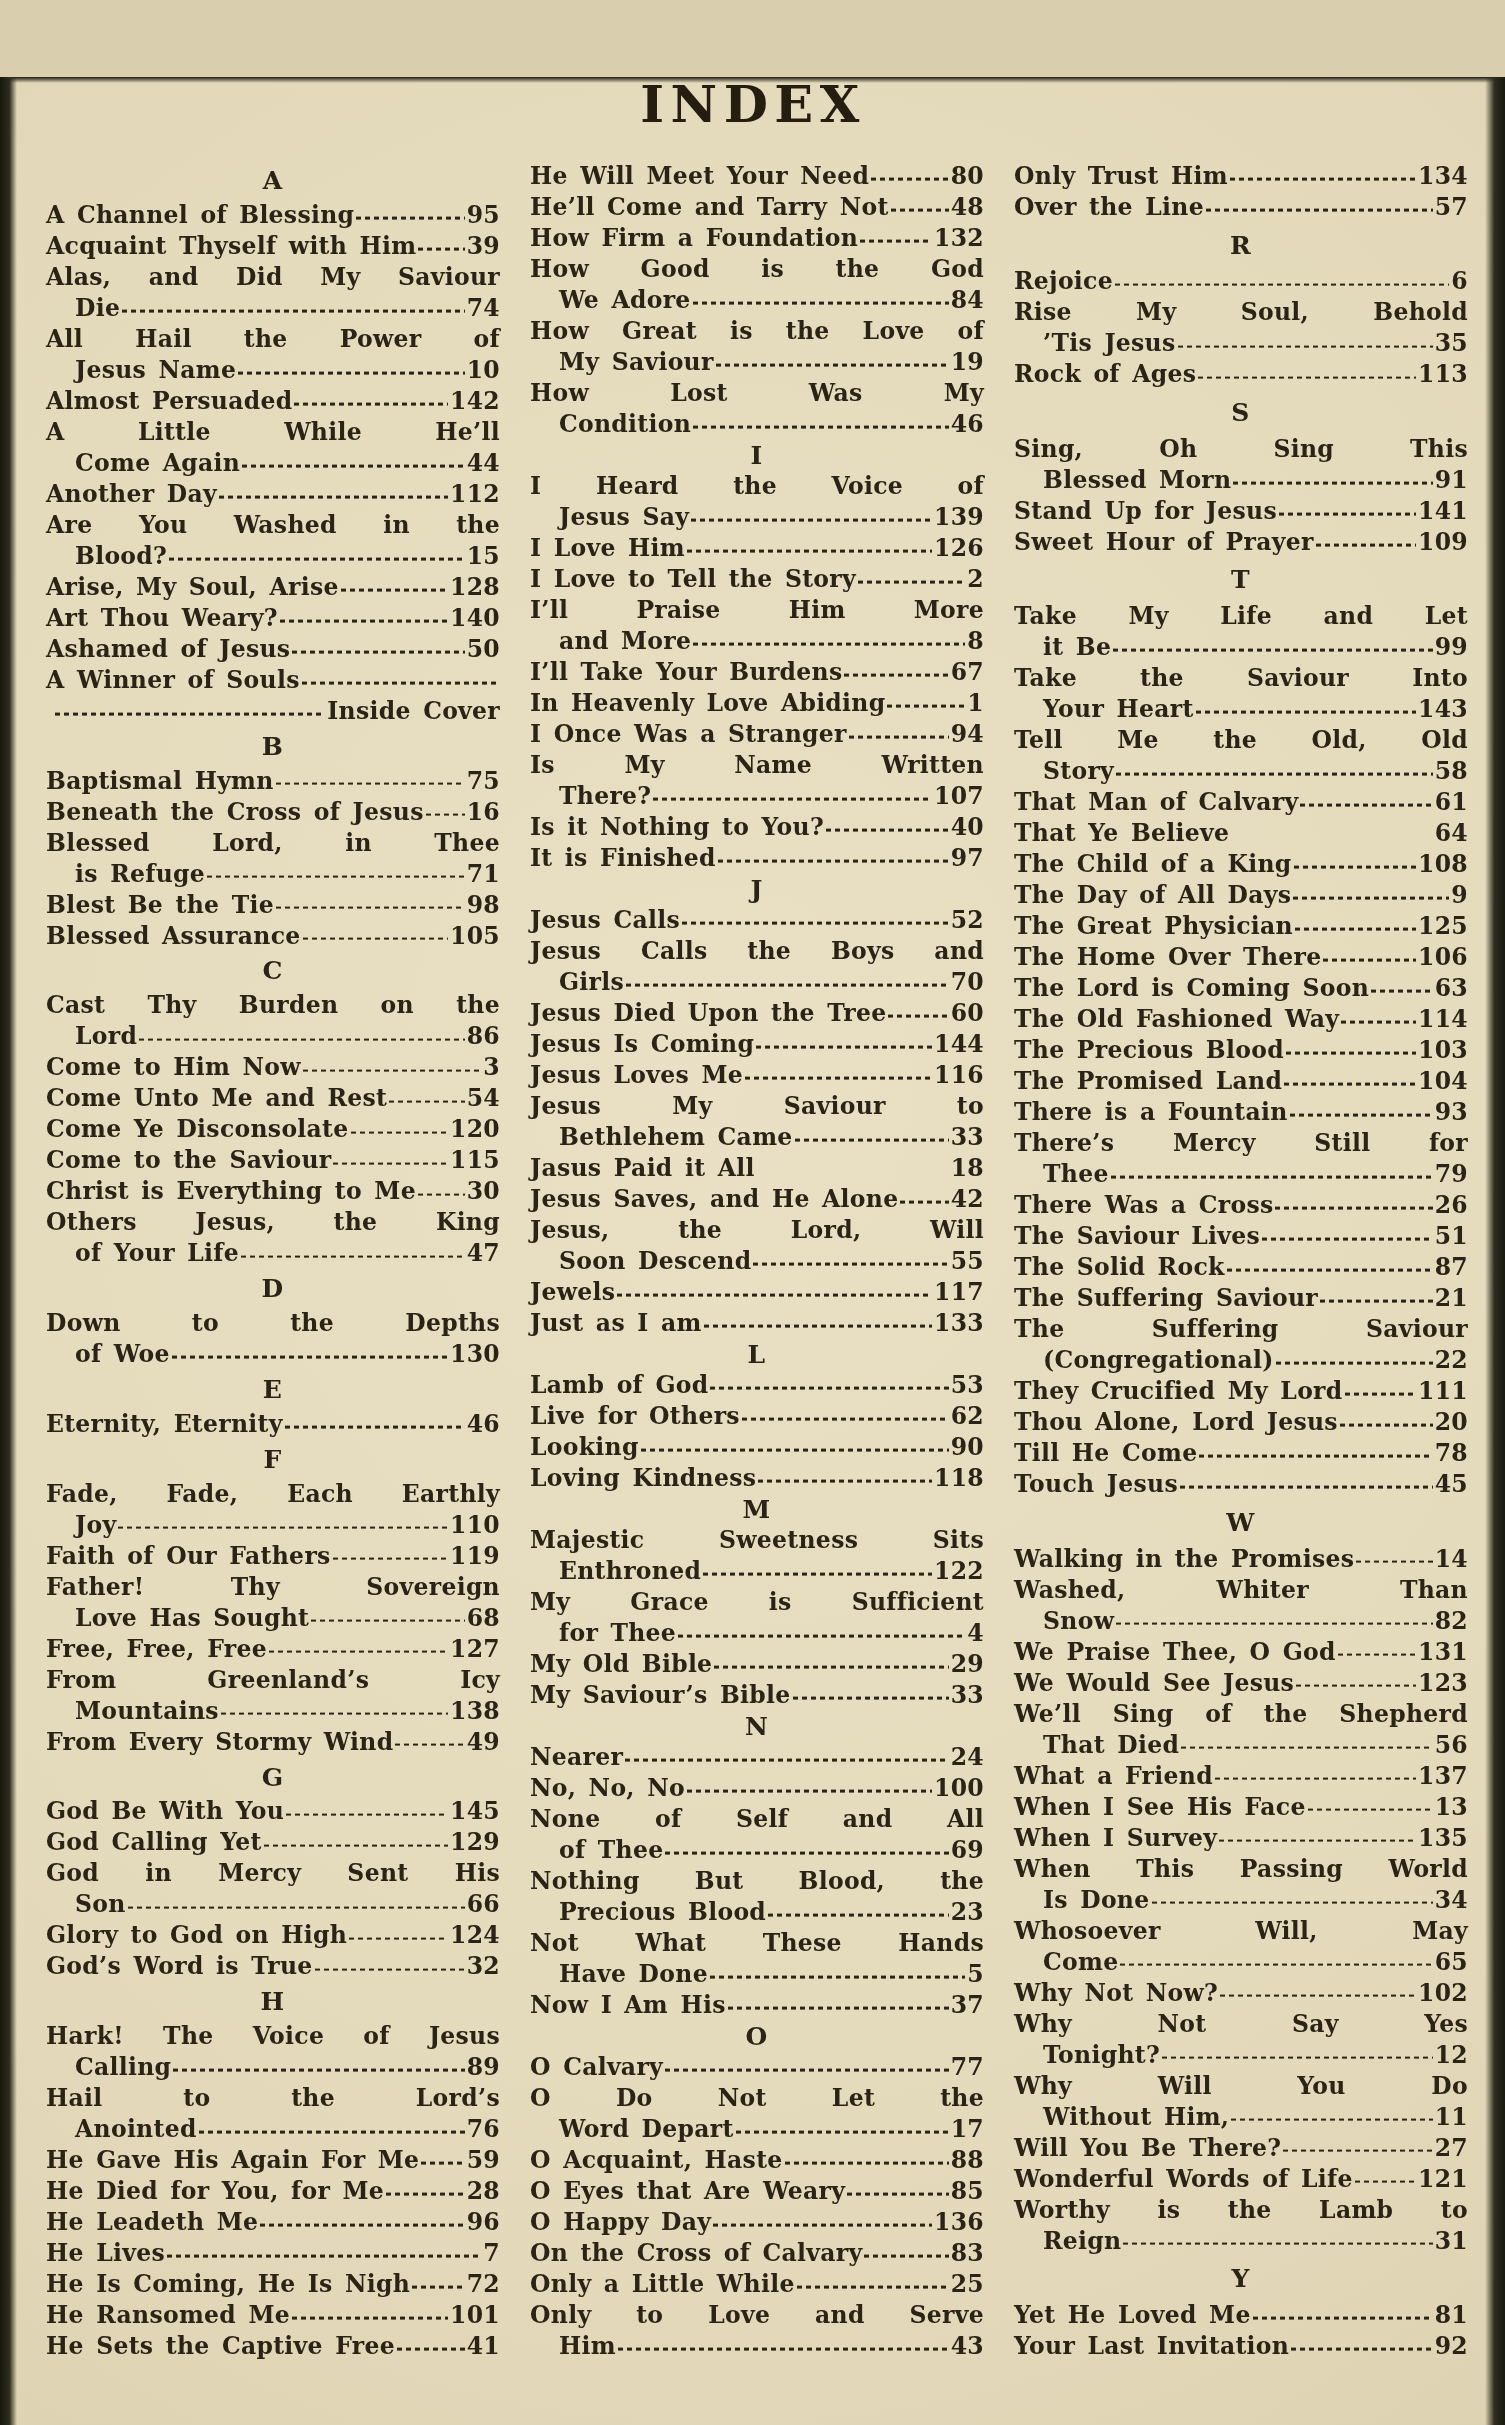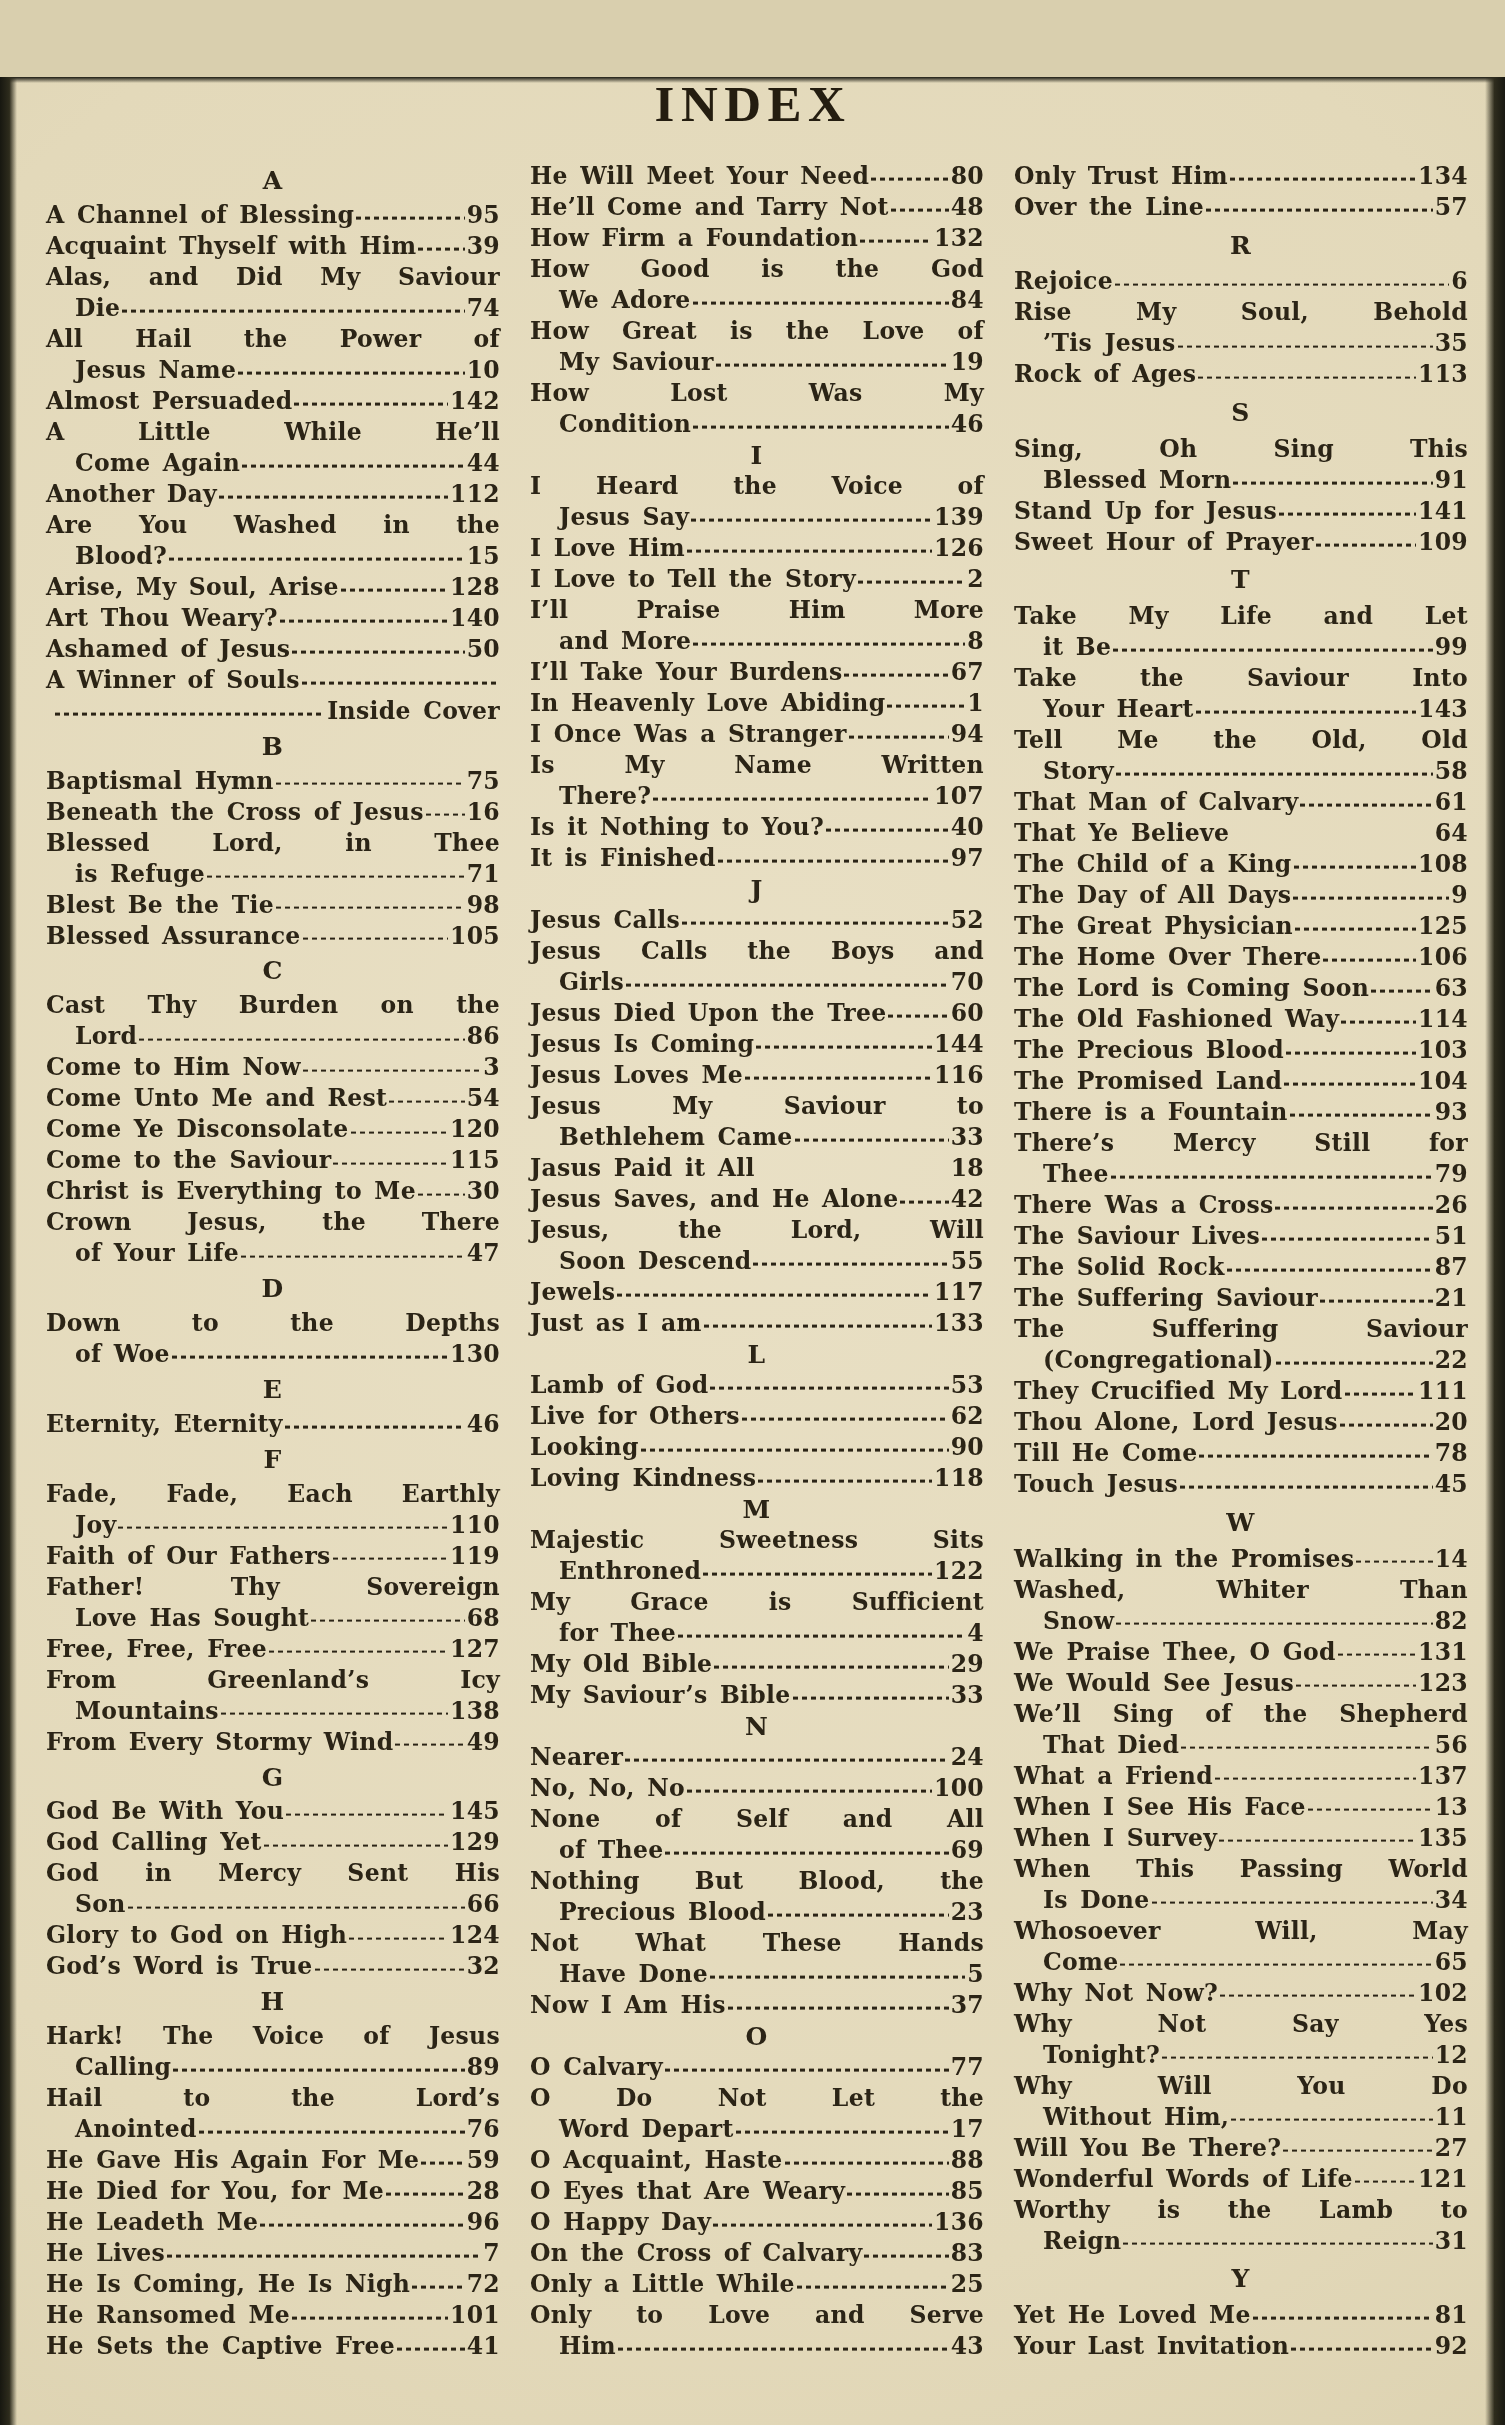--- a/index.html
+++ b/index.html
@@ -13,21 +13,21 @@
     position:relative;width:100%;height:100%;
     background:radial-gradient(ellipse 130% 90% at 48% 42%, #e9e0c5 0%, #e3d9ba 55%, #d5caa5 100%);
   }
   .edge{position:absolute;z-index:3}
   .edge-left{left:0;top:0;bottom:0;width:17px;background:linear-gradient(to right,#171710 0%,#2e2c1d 55%,rgba(46,44,29,0) 100%)}
   .edge-right{right:0;top:0;bottom:0;width:21px;background:linear-gradient(to left,#171710 0%,#2e2c1d 55%,rgba(46,44,29,0) 100%)}
   .edge-top{left:0;right:0;top:0;height:5.9px;background:linear-gradient(to bottom,#1d1c13,rgba(29,28,19,0))}
   .title{
     margin:77px 0 29px;text-align:center;
     font-size:51px;line-height:55px;letter-spacing:6.5px;
-    color:#241d10;font-weight:700;font-family:Liberation Serif, serif;
+    color:#241d10;font-weight:700;
   }
   .columns{display:flex;gap:30px;padding:0 38px 0 46px}
   .col{flex:1 1 0;min-width:0;font-size:23.5px;line-height:31px;word-spacing:3.9px;letter-spacing:0.3px}
   .letter{text-align:center;font-size:25px;line-height:31px;letter-spacing:1.3px}
   .col:nth-child(1) .letter{margin:3.9px 0 3.9px}
   .col:nth-child(2) .letter{margin:0}
   .col:nth-child(3) .letter{margin:6.5px 0 5.9px}
   .jline{text-align:justify;text-align-last:justify}
   .row{display:flex;align-items:baseline}
   .row.cont .txt{padding-left:29px}
@@ -172,21 +172,21 @@
         <div class="row">
           <span class="txt">Come to the Saviour</span>
           <span class="leader"></span>
           <span class="pg">115</span>
         </div>
         <div class="row">
           <span class="txt">Christ is Everything to Me</span>
           <span class="leader"></span>
           <span class="pg">30</span>
         </div>
-        <div class="jline">Crown Jesus, the There</div>
+        <div class="jline">Others Jesus, the King</div>
         <div class="row cont">
           <span class="txt">of Your Life</span>
           <span class="leader"></span>
           <span class="pg">47</span>
         </div>
         <div class="letter">D</div>
         <div class="jline">Down to the Depths</div>
         <div class="row cont">
           <span class="txt">of Woe</span>
           <span class="leader"></span>

